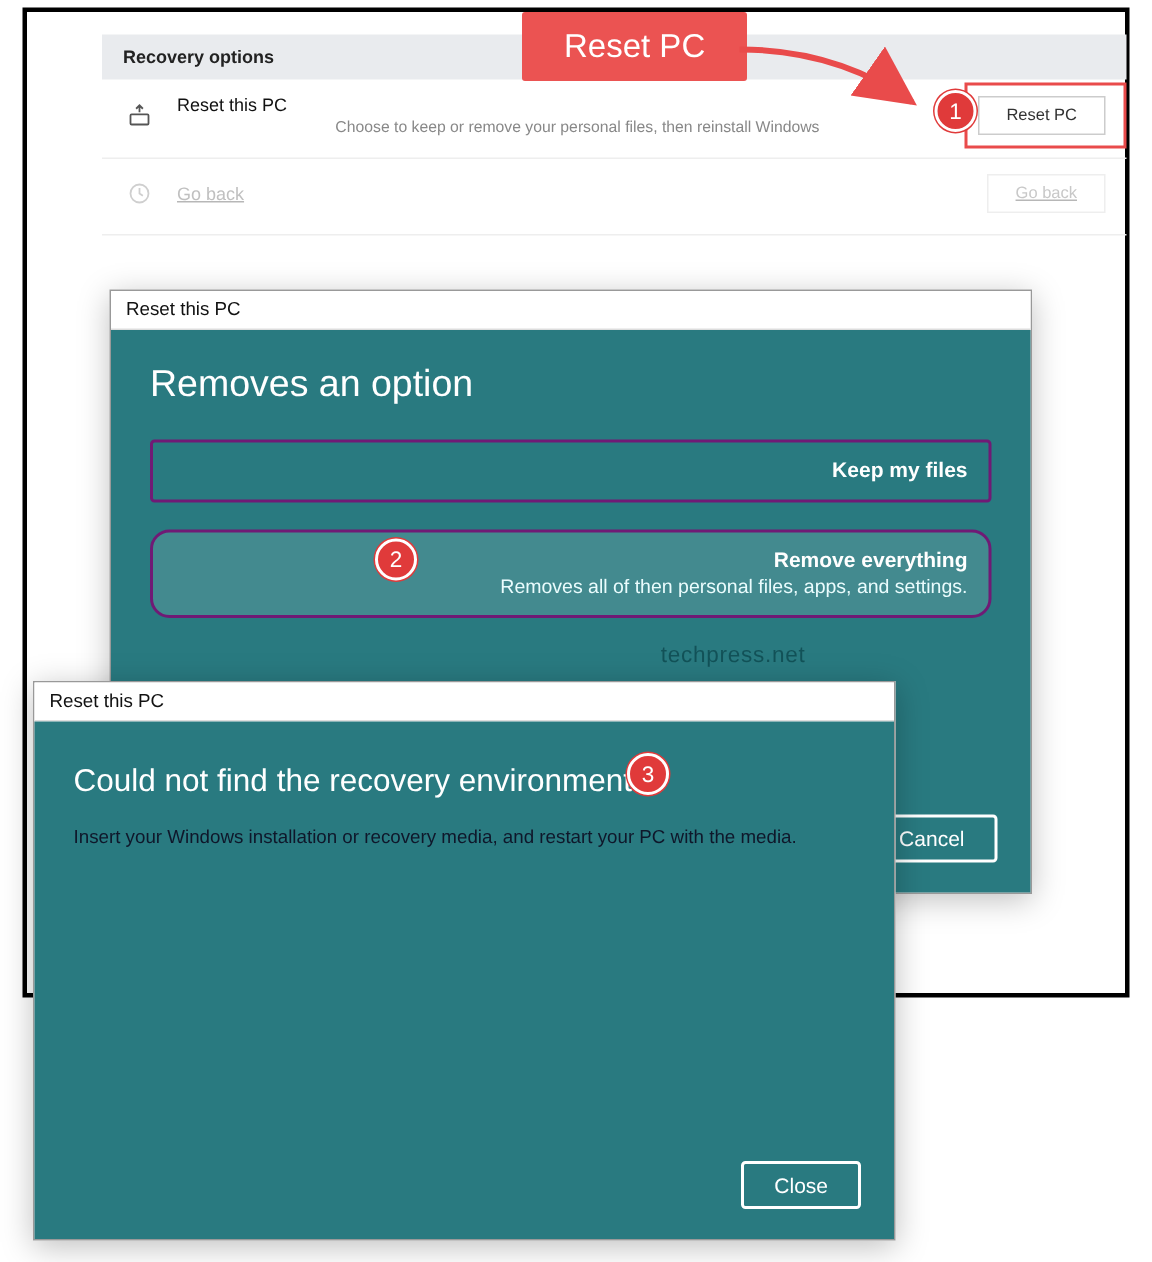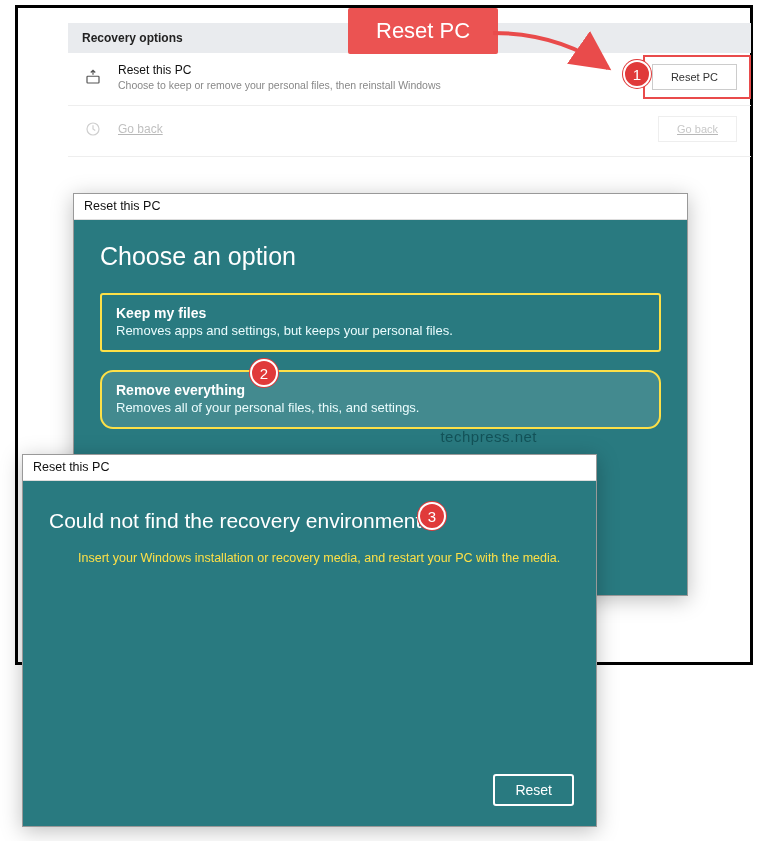--- a/index.html
+++ b/index.html
@@ -41,21 +41,21 @@
   .recovery-row.disabled { color: #b7b7b7; text-decoration: underline; }
   .row-icon {
     width: 22px; height: 22px;
     margin-right: 14px;
     flex-shrink: 0;
     display: flex; align-items: center; justify-content: center;
   }
   .row-texts { flex: 1; }
   .row-title { font-size: 12px; color: #111; }
   .recovery-row.disabled .row-title { color: #c0c0c0; }
-  .row-sub { font-size: 10.5px; color: #888; margin-top: 2px; }
+  .row-sub { font-size: 10.5px; color: #888; margin-top: 2px; text-align: center; }
   .recovery-row.disabled .row-sub { color: #d0d0d0; }
   .row-btn {
     background: #fff;
     border: 1px solid #ccc;
     font-size: 11px;
     padding: 6px 18px;
     color: #333;
     cursor: pointer;
   }
   .recovery-row.disabled .row-btn { color: #c8c8c8; border-color: #eee; }
@@ -116,26 +116,27 @@
     position: relative;
     min-height: 375px;
   }
   .dlg1-heading {
     color: #fff;
     font-weight: 300;
     font-size: 25px;
     margin-bottom: 22px;
   }
   .opt {
-    border: 2px solid #fde047;
+    border: 2px solid #701a75;
     border-radius: 3px;
     padding: 10px 14px 12px 14px;
     margin-bottom: 18px;
     cursor: pointer;
     color: #fff;
+    text-align: right;
   }
   .opt.highlight { background: rgba(255,255,255,0.12); border-radius: 13px; }
   .opt-title { font-weight: 600; font-size: 14px; }
   .opt-desc { font-size: 13px; margin-top: 2px; color: #eafcfd; }
   .watermark {
     position: absolute;
     right: 150px; bottom: 150px;
     color: rgba(0,50,55,.55);
     font-size: 15px;
     letter-spacing: .5px;
@@ -161,23 +162,22 @@
     position: relative;
     min-height: 345px;
   }
   .dlg2-heading {
     color: #fff;
     font-weight: 300;
     font-size: 21px;
     margin-bottom: 18px;
   }
   .dlg2-msg {
-    color: #fde047;
+    color: #0f172a;
     font-size: 12.5px;
-    margin-left: 29px;
   }
 </style>
 </head>
 <body>
 
 <div class="outer">
 
   <div class="recovery-panel">
     <div class="recovery-header">Recovery options</div>
 
@@ -219,43 +219,43 @@
       </marker>
     </defs>
     <path d="M5 10 Q70 10 120 45" stroke="#e94b4b" stroke-width="4" fill="none" marker-end="url(#ah)"></path>
   </svg>
 
   <div class="badge" style="left:605px; top:52px;">1</div>
 
   <div class="dialog dlg1">
     <div class="dialog-title">Reset this PC</div>
     <div class="dialog-body">
-      <div class="dlg1-heading">Choose an option</div>
+      <div class="dlg1-heading">Removes an option</div>
 
       <div class="opt">
         <div class="opt-title">Keep my files</div>
-        <div class="opt-desc">Removes apps and settings, but keeps your personal files.</div>
       </div>
 
       <div class="opt highlight">
         <div class="opt-title">Remove everything</div>
-        <div class="opt-desc">Removes all of your personal files, this, and settings.</div>
+        <div class="opt-desc">Removes all of then personal files, apps, and settings.</div>
       </div>
 
       <div class="watermark">techpress.net</div>
 
+      <button class="dlg-btn">Cancel</button>
     </div>
   </div>
 
   <div class="badge" style="left:232px; top:351px;">2</div>
 
   <div class="dialog dlg2">
     <div class="dialog-title">Reset this PC</div>
     <div class="dialog-body">
       <div class="dlg2-heading">Could not find the recovery environment</div>
       <div class="dlg2-msg">Insert your Windows installation or recovery media, and restart your PC with the media.</div>
-      <button class="dlg-btn">Reset</button>
+      <button class="dlg-btn">Close</button>
     </div>
   </div>
 
   <div class="badge" style="left:400px; top:494px;">3</div>
 
 </div>
 
 </body></html>

